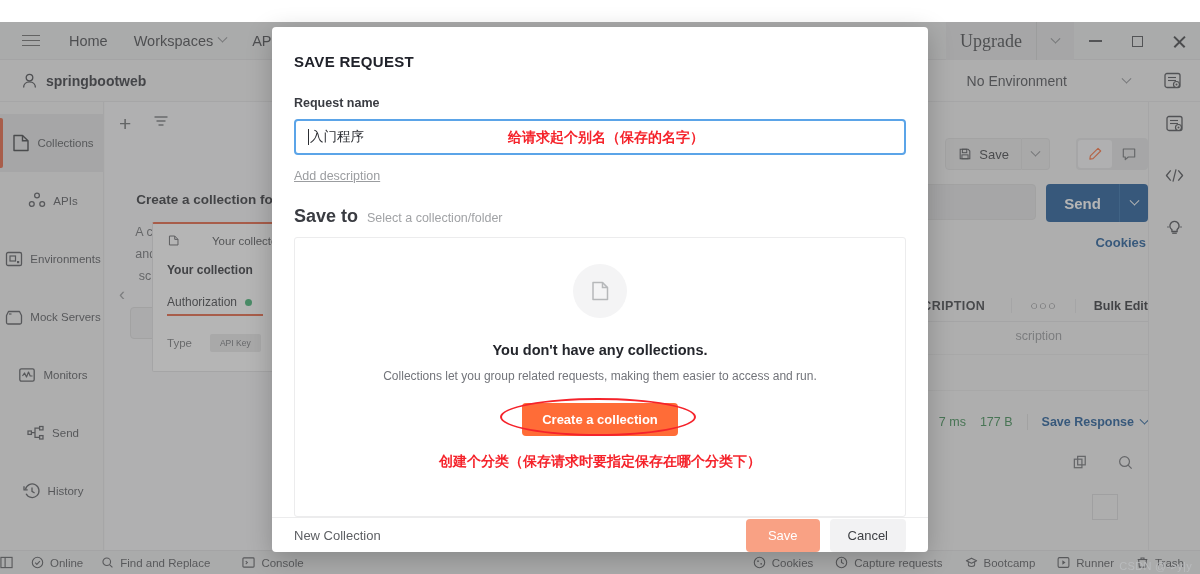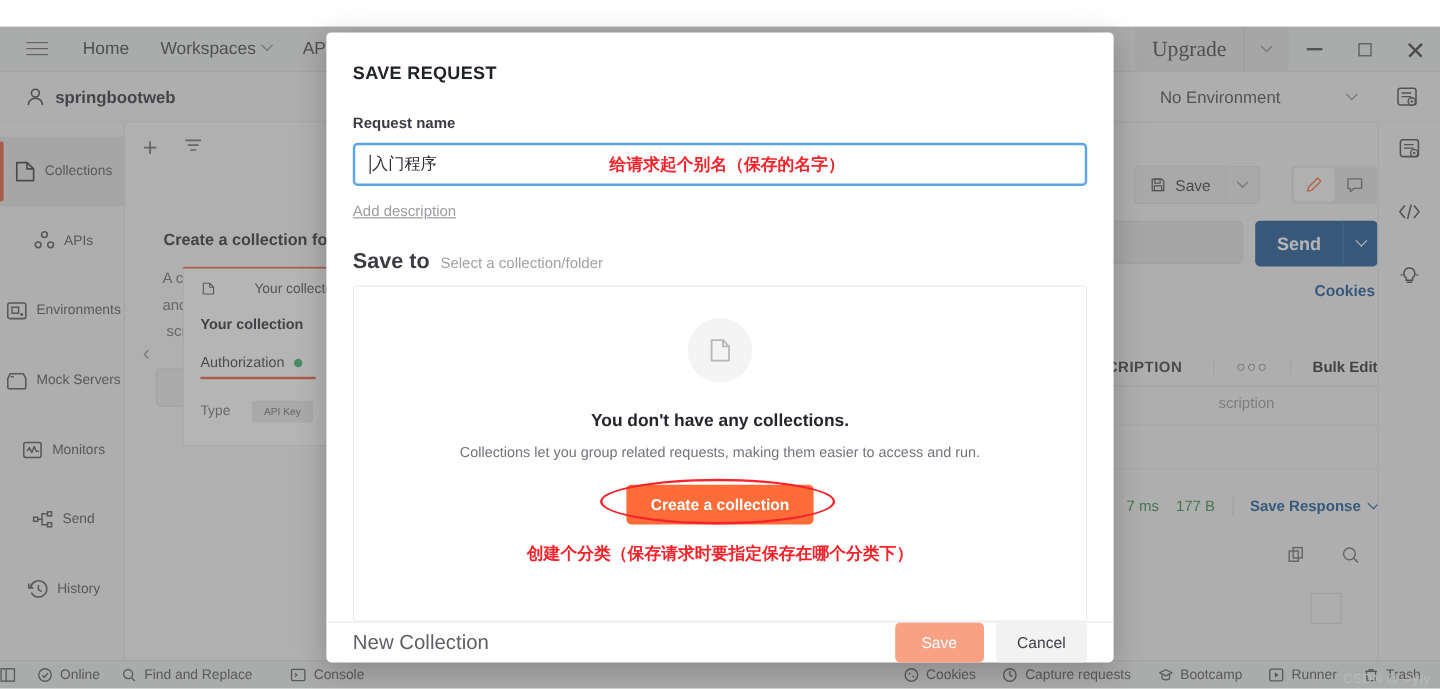--- a/index.html
+++ b/index.html
@@ -280,21 +280,21 @@
     border: 2.2px solid #f5232b; border-radius: 50%;
     pointer-events: none;
   }
   .annot-below {
     margin-top: 16px; text-align: center;
   }
   .modal-footer {
     height: 64px; border-top: 1px solid #ececed; display: flex; align-items: center;
     padding: 0 22px; position: relative;
   }
-  .newcol-txt { font-size: 17px; color: #5d5f63; }
+  .newcol-txt { font-size: 13px; color: #5d5f63; }
   .footer-btns { position: absolute; right: 22px; display: flex; gap: 10px; }
   .btn-save {
     background: #f9a184; color: #ffffff; font-size: 13px; border-radius: 4px;
     padding: 9px 22px;
   }
   .btn-cancel {
     background: #f2f2f3; color: #3d3f43; font-size: 13px; border-radius: 4px;
     padding: 9px 18px;
   }
 </style>

